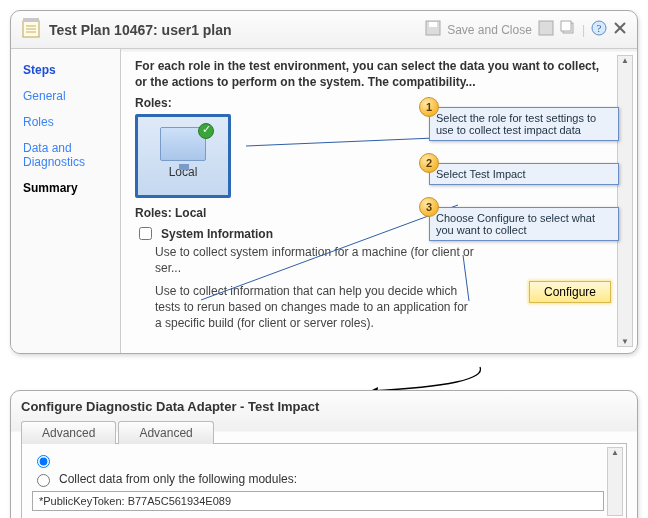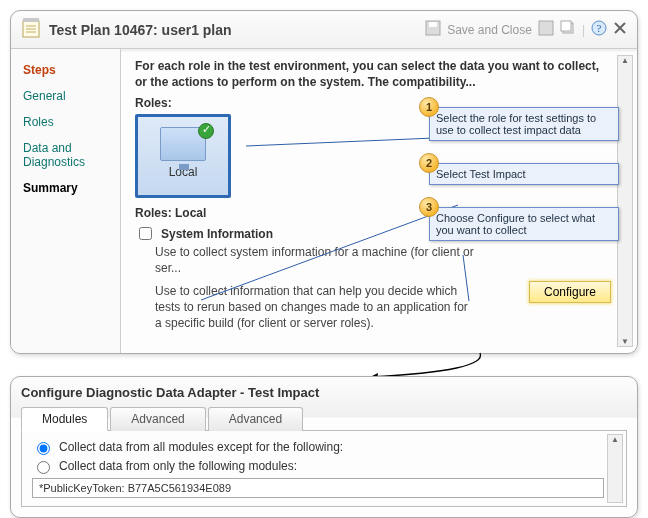--- a/index.html
+++ b/index.html
@@ -10,21 +10,21 @@
     font-size: 12px;
     background: #fff;
     color: #333;
     width: 648px;
   }
   .panel {
     border: 1px solid #aaa;
     border-radius: 10px;
     background: linear-gradient(#fdfdfd,#f0f0f0 40px,#fdfdfd 41px);
     position: relative;
-    margin-bottom: 8px;
+    margin-bottom: 22px;
     box-shadow: 1px 2px 4px rgba(0,0,0,0.15);
   }
   .header {
     display: flex;
     align-items: center;
     padding: 6px 10px;
     border-bottom: 1px solid #ccc;
   }
   .header .title {
     font-weight: bold;
@@ -39,24 +39,24 @@
   .sidebar {
     width: 110px;
     border-right: 1px solid #ccc;
     padding: 8px 0;
     background: #fafafa;
     border-bottom-left-radius: 10px;
   }
   .sidebar-item {
     padding: 6px 12px;
     font-size: 12px;
-    color: #0f766e;
+    color: #3b82f6;
     cursor: pointer;
   }
-  .sidebar-item.heading { font-weight: bold; color: #c2410c; cursor: default; }
+  .sidebar-item.heading { font-weight: bold; color: #1d4ed8; cursor: default; }
   .sidebar-item.active { font-weight: bold; color: #000000; }
   .content {
     flex: 1;
     padding: 10px 26px 14px 14px;
     position: relative;
   }
   .intro { font-weight: bold; font-size: 12px; margin-bottom: 6px; line-height: 1.3; }
   .roles-label { font-weight: bold; margin-bottom: 4px; }
   .role-tile {
     width: 96px;
@@ -287,28 +287,26 @@
 
 <svg width="628" height="30" style="position:relative; top:-20px; margin-bottom:-28px; pointer-events:none;">
   <path d="M470 2 Q 478 20 360 26" stroke="#000" fill="none" stroke-width="1.3"></path>
   <polygon points="360,26 368,22 367,30" fill="#000"></polygon>
 </svg>
 
 
 <div class="panel panel2">
   <div class="title2">Configure Diagnostic Data Adapter - Test Impact</div>
   <div class="tabs">
-    <div class="tab active">Modules</div>
     <div class="tab">Advanced</div>
     <div class="tab">Advanced</div>
   </div>
   <div class="tabbody">
     <div class="radio-row">
       <input type="radio" name="mod" checked="" style="">
-      <span>Collect data from all modules except for the following:</span>
     </div>
     <div class="radio-row">
       <input type="radio" name="mod" style="">
       <span>Collect data from only the following modules:</span>
     </div>
     <div class="keys">
       <div>*PublicKeyToken: B77A5C561934E089</div>
 
     </div>
     <div class="scrollbar2">

